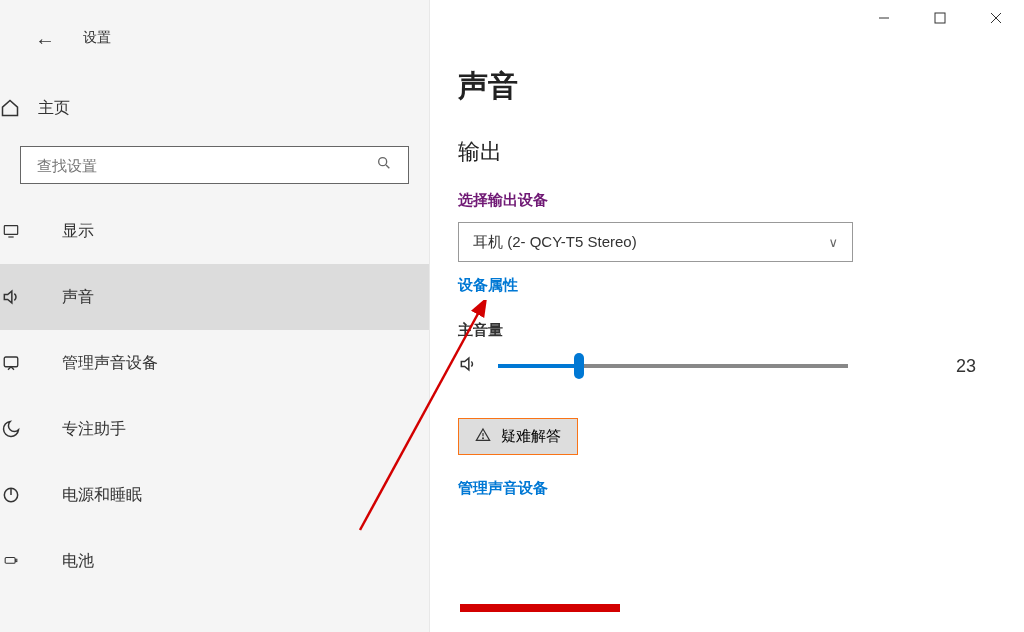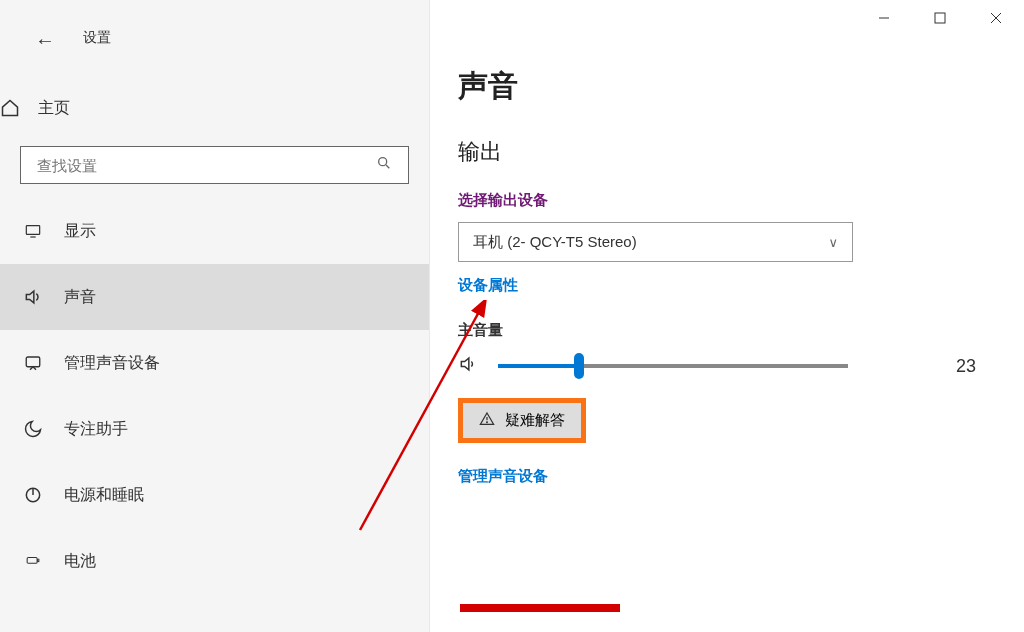--- a/index.html
+++ b/index.html
@@ -41,22 +41,23 @@
       font-family: inherit;
     }
     .search-icon { color: #666; font-size: 16px; }
     .category {
       font-size: 15px; font-weight: bold; color: #333;
       padding: 24px 20px 12px 20px;
     }
     .nav-list { margin-top: 14px; }
     .nav-item {
       display: flex; align-items: center;
-      padding-left: 22px; height: 66px;
+      height: 66px;
       cursor: pointer;
+      gap: 20px;
     }
     .nav-item.active { background: #dcdcdc; }
     .nav-icon { width: 22px; height: 22px; display: flex; align-items: center; justify-content: center; }
     .nav-label { font-size: 16px; margin-left: 20px; color: #333; }
     .main {
       flex: 1; position: relative;
       padding: 18px 28px 0 28px;
     }
     .win-controls {
       position: absolute; top: 0; right: 0;
@@ -96,22 +97,22 @@
       position: absolute; left: 0; top: 0; height: 100%;
       background: #0078d4; width: 23%;
     }
     .slider-thumb {
       position: absolute; top: 50%; transform: translate(-50%,-50%);
       left: 23%; width: 10px; height: 26px;
       background: #0078d4; border-radius: 5px;
     }
     .vol-value { margin-left: auto; margin-right: 20px; font-size: 18px; color: #333; }
     .troubleshoot {
-      margin-top: 20px; padding: 8px 16px;
-      background: #ddd; border: 5px solid #f97316;
+      margin-top: 40px; padding: 8px 16px;
+      background: #ddd; border: 1px solid #f97316;
       display: inline-flex; align-items: center; gap: 10px;
       font-size: 15px; cursor: pointer;
     }
     .manage-link {
       display: inline-block; margin-top: 24px;
       color: #0078d4; font-size: 15px; font-weight: bold;
     }
     .red-underline {
       position: absolute; width: 160px; height: 8px;
       background: #d30000; left: 460px; top: 604px;

